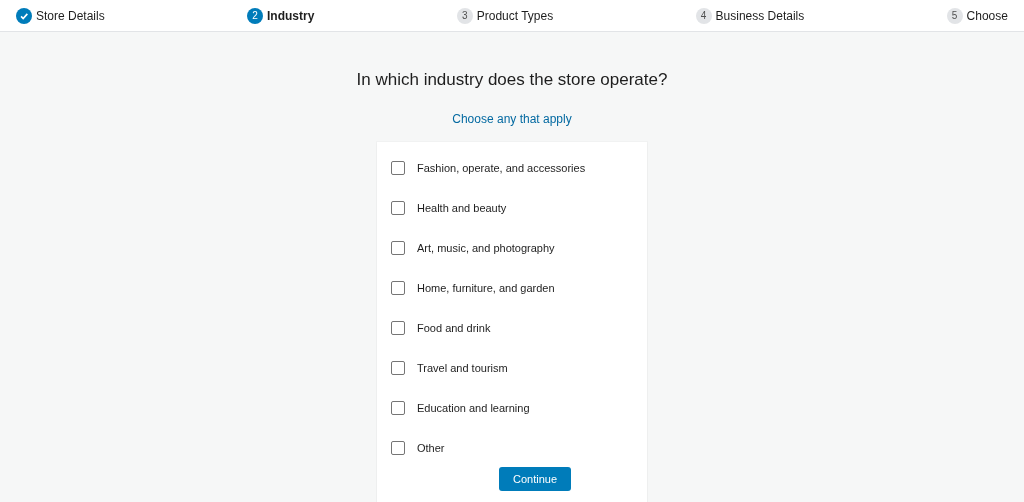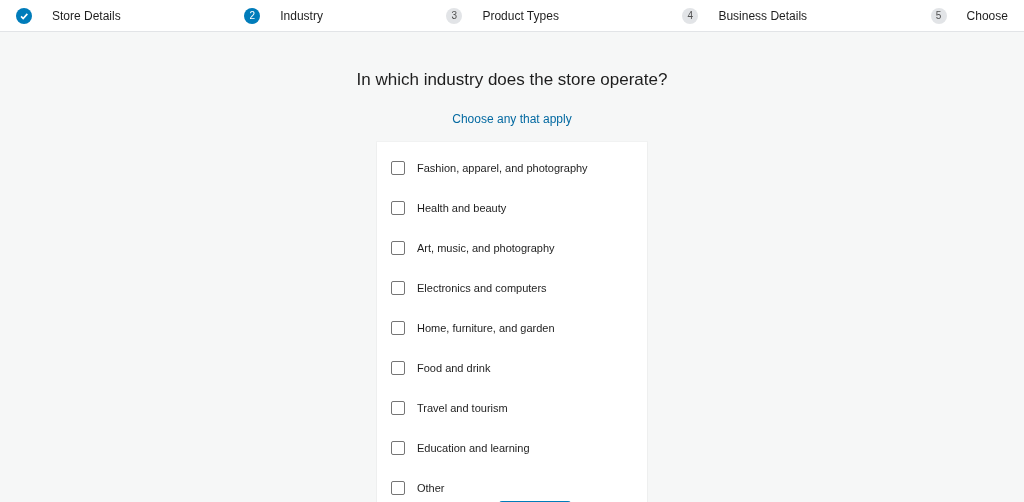--- a/index.html
+++ b/index.html
@@ -18,21 +18,21 @@
     border-bottom: 1px solid #e2e4e7;
     display: flex;
     align-items: center;
     justify-content: space-between;
     padding: 0 16px;
     position: relative;
   }
   .step {
     display: flex;
     align-items: center;
-    gap: 20px;
+    gap: 4px;
     font-size: 12px;
   }
   .step-circle {
     width: 16px; height: 16px;
     border-radius: 50%;
     display: flex;
     align-items: center;
     justify-content: center;
     font-size: 10px;
     font-weight: 500;
@@ -44,21 +44,21 @@
   }
   .step-circle.current {
     background: #007cba;
     color: #fff;
   }
   .step-circle.pending {
     background: #e2e4e7;
     color: #505050;
   }
   .step-label { color: #1e1e1e; }
-  .step-label.current { font-weight: 400; }
+  .step-label.current { font-weight: 700; }
   .check-icon { width: 10px; height: 10px; }
   .main {
     width: 100%;
     display: flex;
     flex-direction: column;
     align-items: center;
     padding-top: 22px;
   }
   .heading {
     font-size: 17px;
@@ -150,37 +150,33 @@
 </div>
 
 <div class="main">
   <h2 class="heading">In which industry does the store operate?</h2>
   <p class="subheading">Choose any that apply</p>
 
   <div class="card">
 
     <div class="option">
       <span class="checkbox"></span>
-      <span class="option-label">Fashion, apparel, and photography</span>
+      <span class="option-label">Fashion, operate, and accessories</span>
     </div>
 
     <div class="option">
       <span class="checkbox"></span>
       <span class="option-label">Health and beauty</span>
     </div>
 
     <div class="option">
       <span class="checkbox"></span>
       <span class="option-label">Art, music, and photography</span>
     </div>
 
-    <div class="option">
-      <span class="checkbox"></span>
-      <span class="option-label">Electronics and computers</span>
-    </div>
 
     <div class="option">
       <span class="checkbox"></span>
       <span class="option-label">Home, furniture, and garden</span>
     </div>
 
     <div class="option">
       <span class="checkbox"></span>
       <span class="option-label">Food and drink</span>
     </div>
@@ -188,21 +184,21 @@
     <div class="option">
       <span class="checkbox"></span>
       <span class="option-label">Travel and tourism</span>
     </div>
 
     <div class="option">
       <span class="checkbox"></span>
       <span class="option-label">Education and learning</span>
     </div>
 
-    <div class="option" style="margin-bottom:12px;align-items:center;">
+    <div class="option" style="margin-bottom:18px;align-items:center;">
       <span class="checkbox"></span>
       <span class="option-label">Other</span>
     </div>
 
     <div class="continue-wrap">
       <button class="continue-btn">Continue</button>
     </div>
   </div>
 </div>
 

